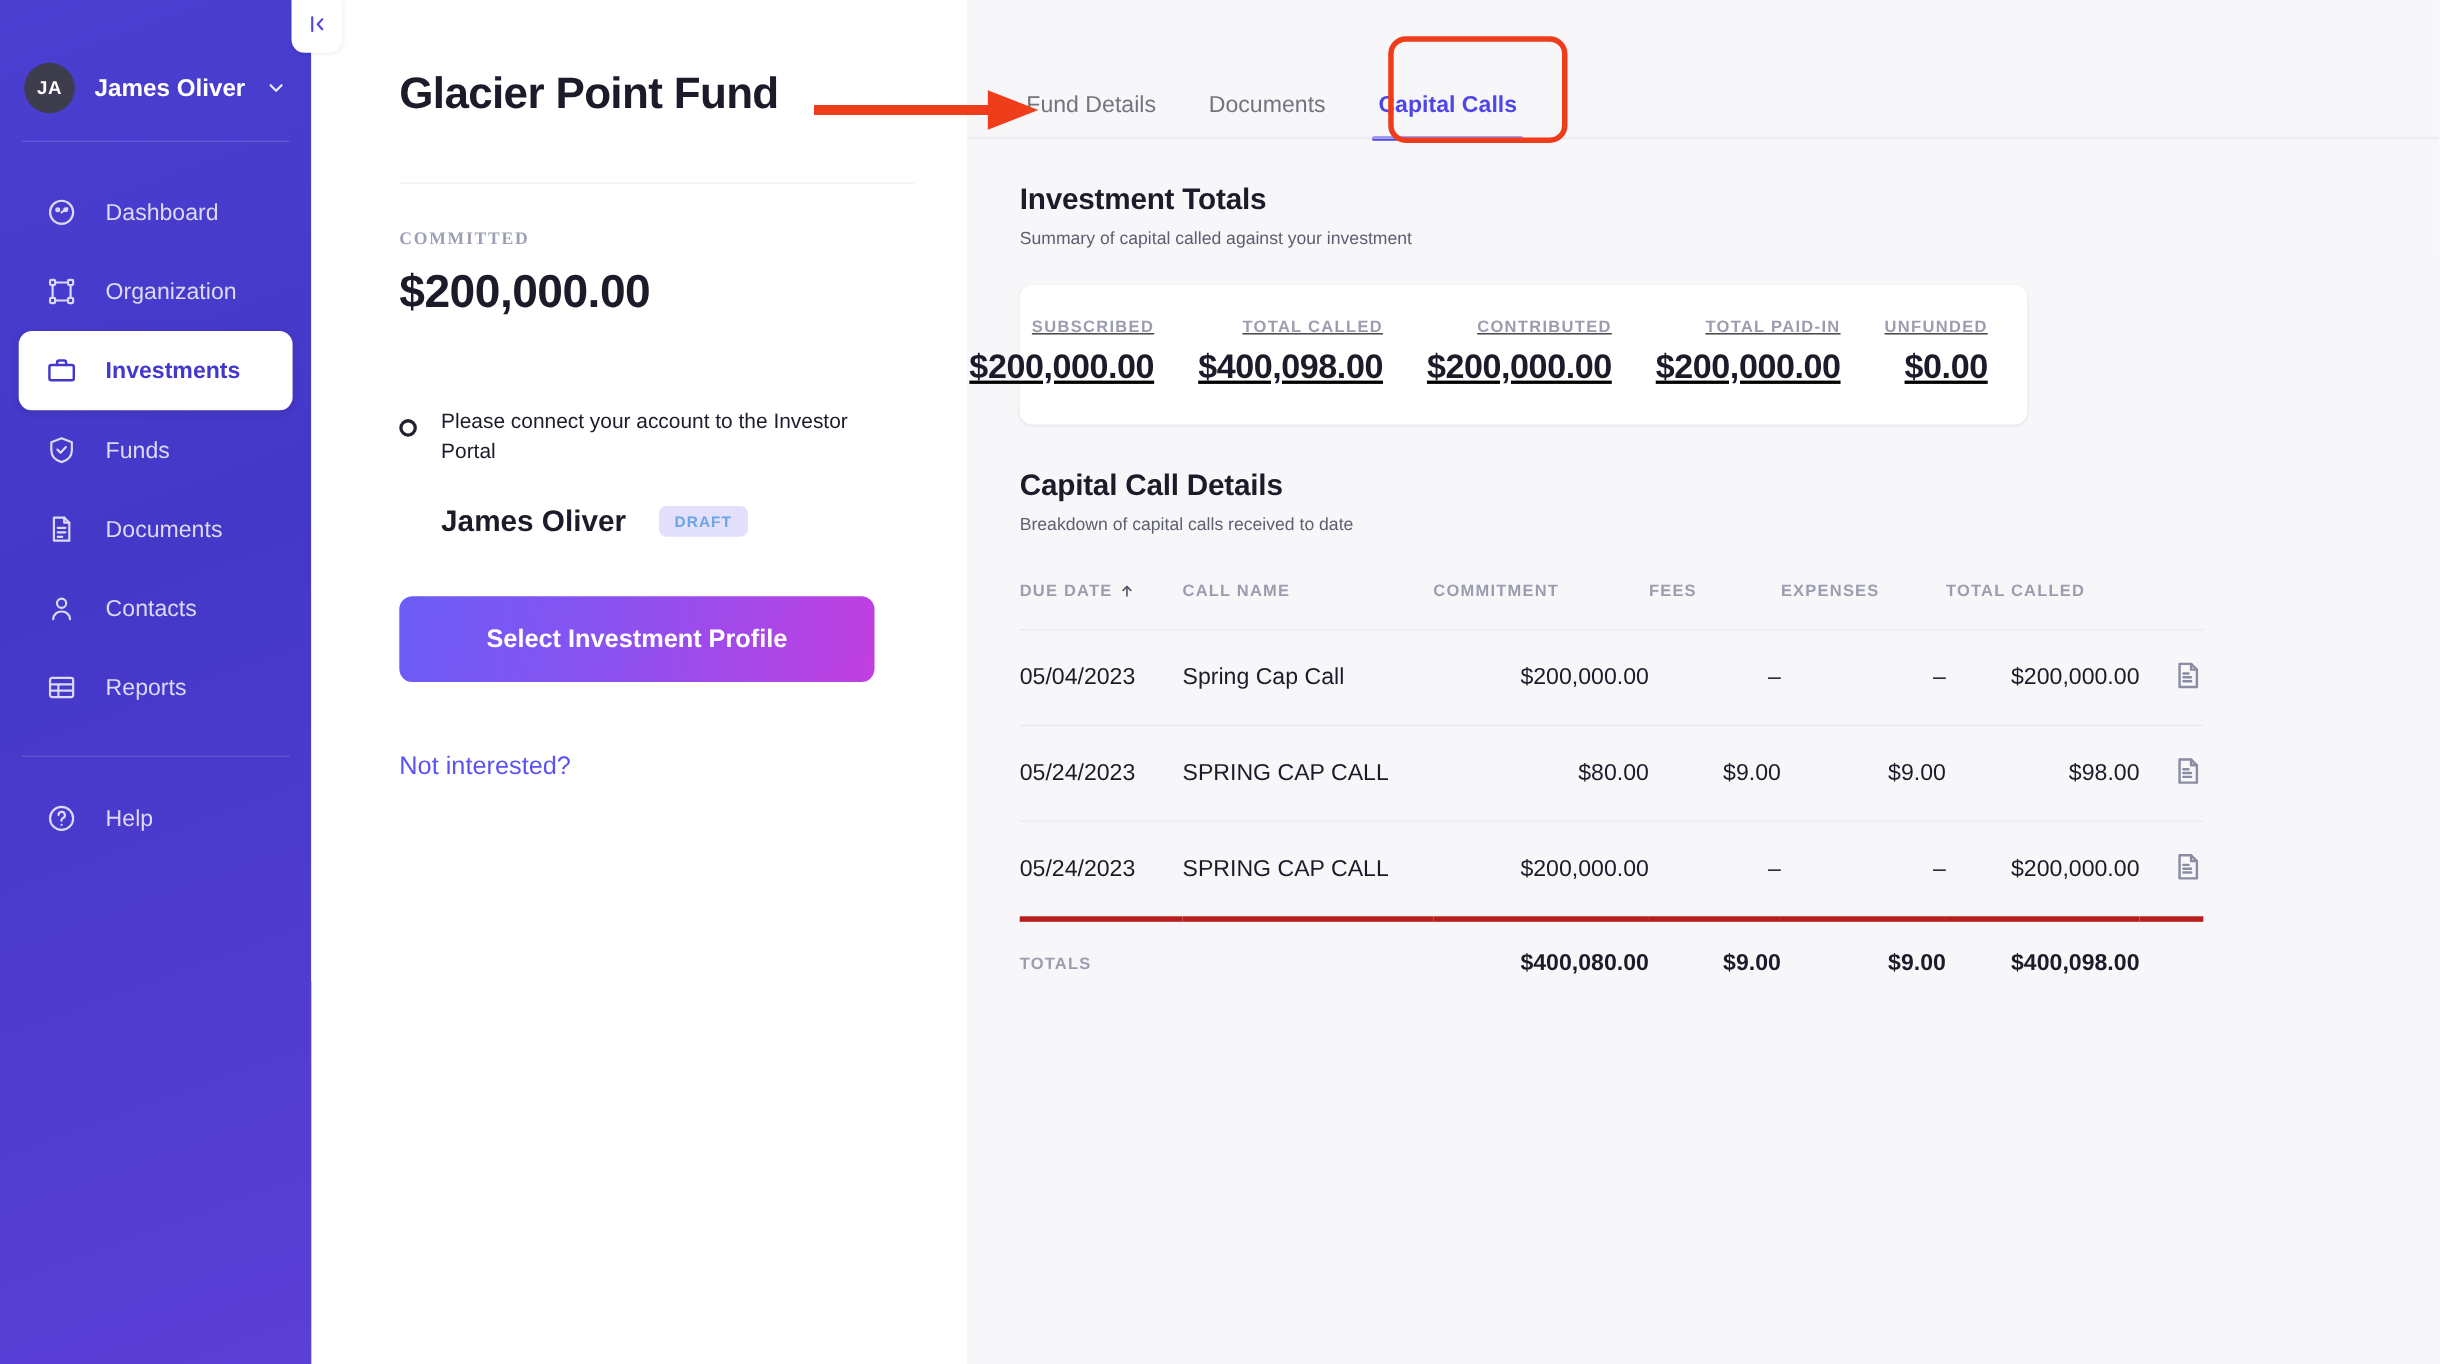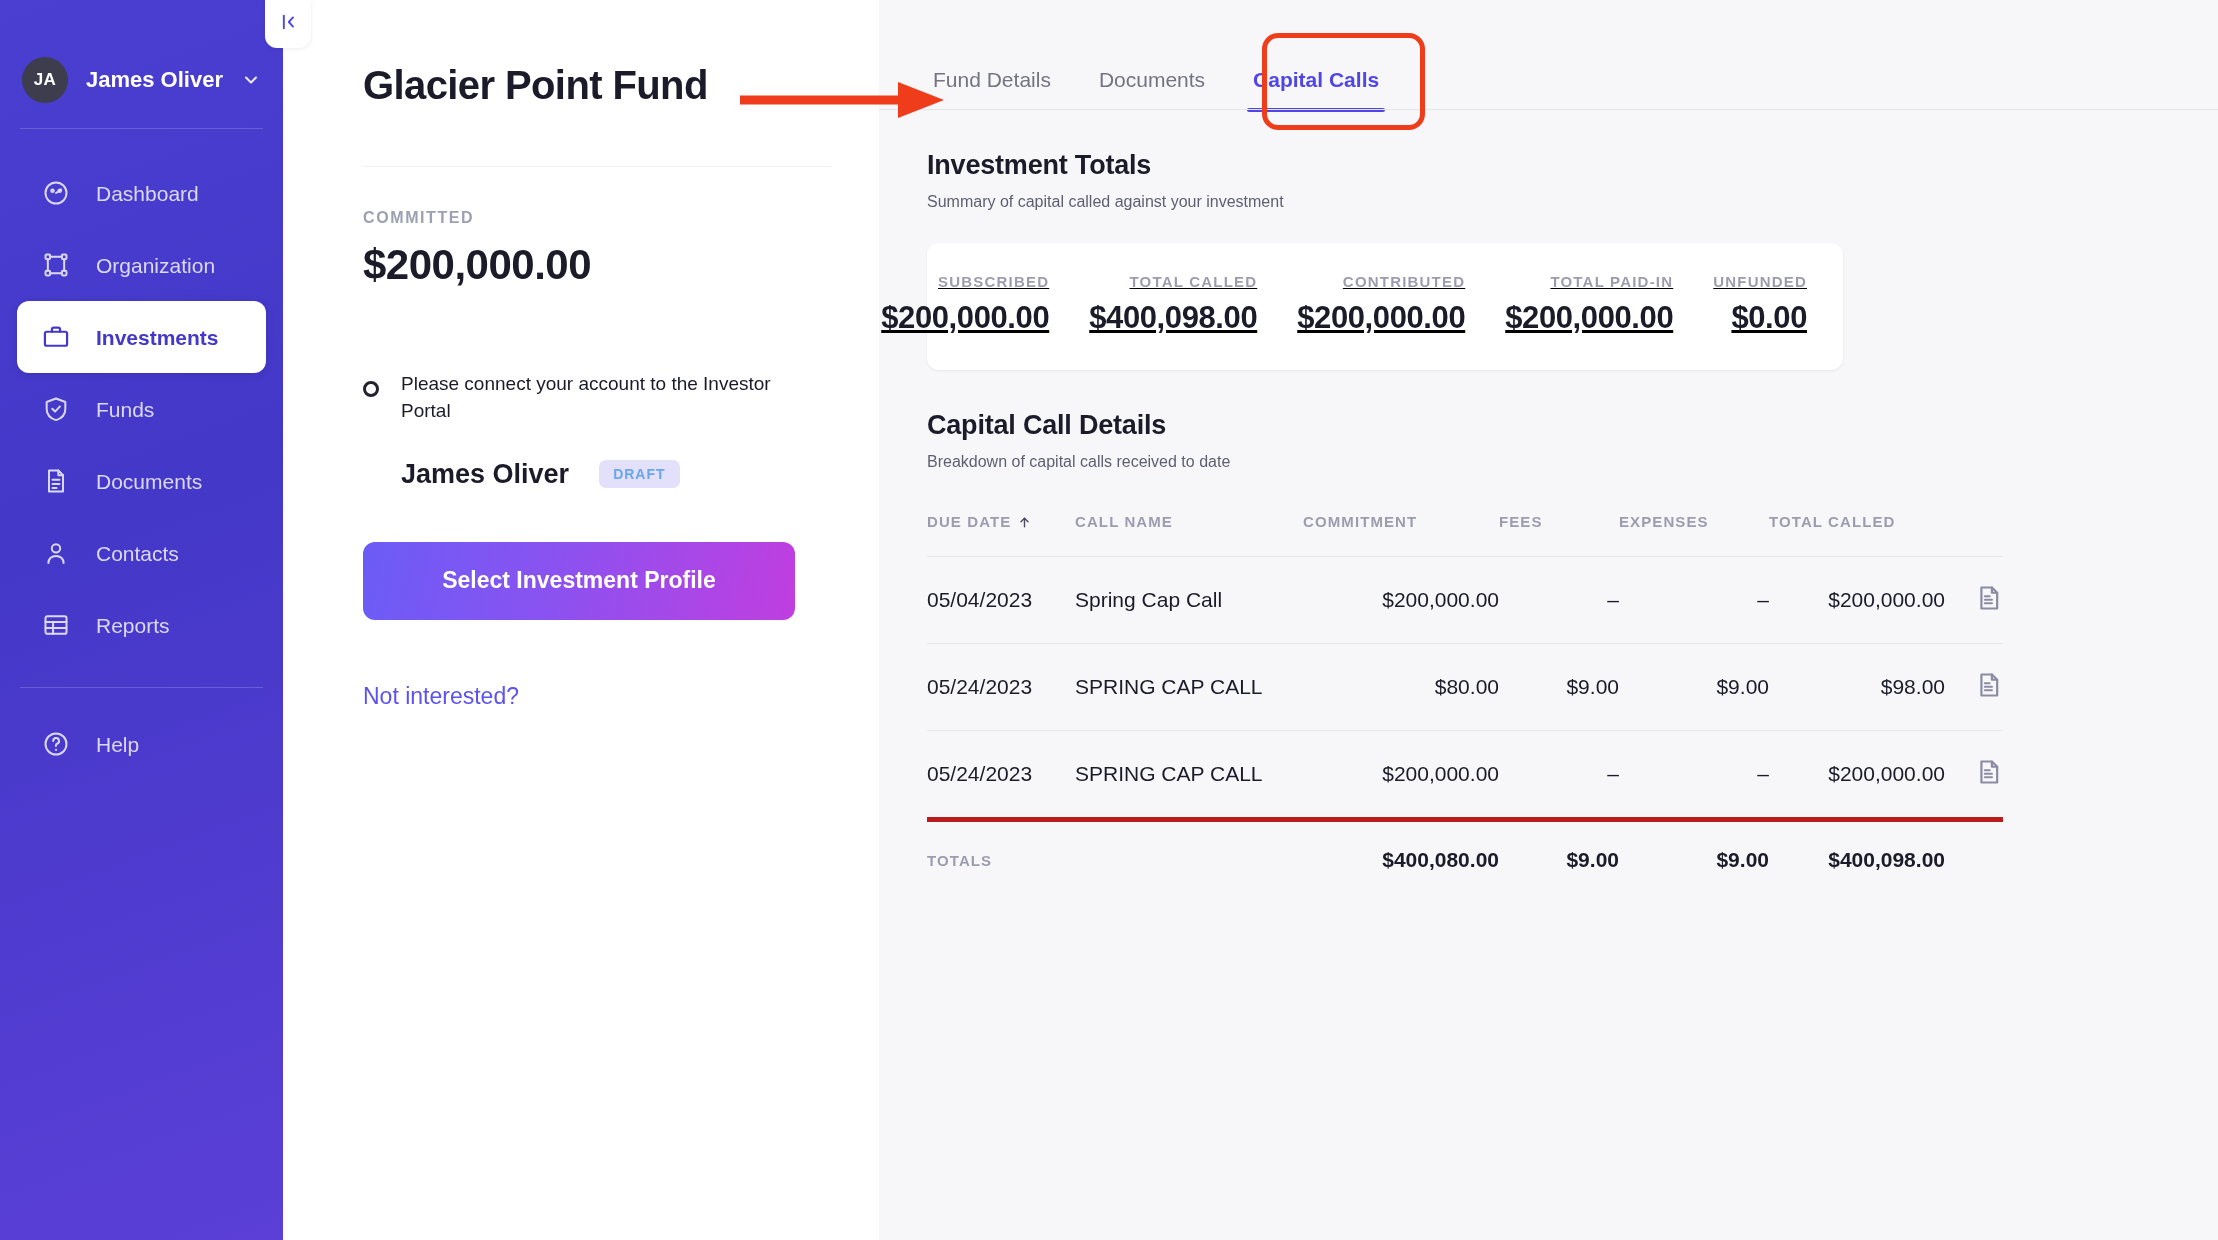--- a/index.html
+++ b/index.html
@@ -63,21 +63,21 @@
     background: #ffffff; padding: 40px 48px 0 80px;
     position: relative;
   }
   .fund-title {
     font-size: 40px; font-weight: 700; color: #1b1b29;
     letter-spacing: -.6px; line-height: 1.15; margin-top: 22px;
   }
   .hr-light { height: 1px; background: #edeef2; margin: 58px 0 0 0; }
   .committed-label {
     margin-top: 42px; font-size: 16px; font-weight: 700;
-    letter-spacing: 1.6px; color: #9ca0b3;
+    letter-spacing: 1.6px; color: #9ca0b3; font-family: Liberation Serif, serif;
   }
   .committed-value {
     margin-top: 14px; font-size: 42px; font-weight: 700;
     color: #1b1b29; letter-spacing: -.5px;
   }
   .notice {
     display: flex; align-items: flex-start; gap: 22px;
     margin-top: 82px;
   }
   .notice-bullet {
@@ -104,21 +104,21 @@
     cursor: pointer; font-family: inherit;
   }
   .not-interested {
     margin-top: 63px; color: #5b52f0; font-size: 23px; font-weight: 400;
     text-decoration: none; display: inline-block;
   }
 
   
   .main {
     flex: 1; height: 1240px; background: #f7f7fa;
-    padding: 42px 0 0 0; overflow: hidden; position: relative;
+    padding: 58px 0 0 0; overflow: hidden; position: relative;
   }
   .tabs {
     display: flex; align-items: flex-end; gap: 36px;
     padding: 0 48px; height: 68px; position: relative;
   }
   .tab {
     font-size: 21px; color: #737480; padding: 0 6px 18px 6px;
     position: relative; white-space: nowrap; cursor: pointer;
   }
   .tab.active { color: #4f46e5; font-weight: 600; }

